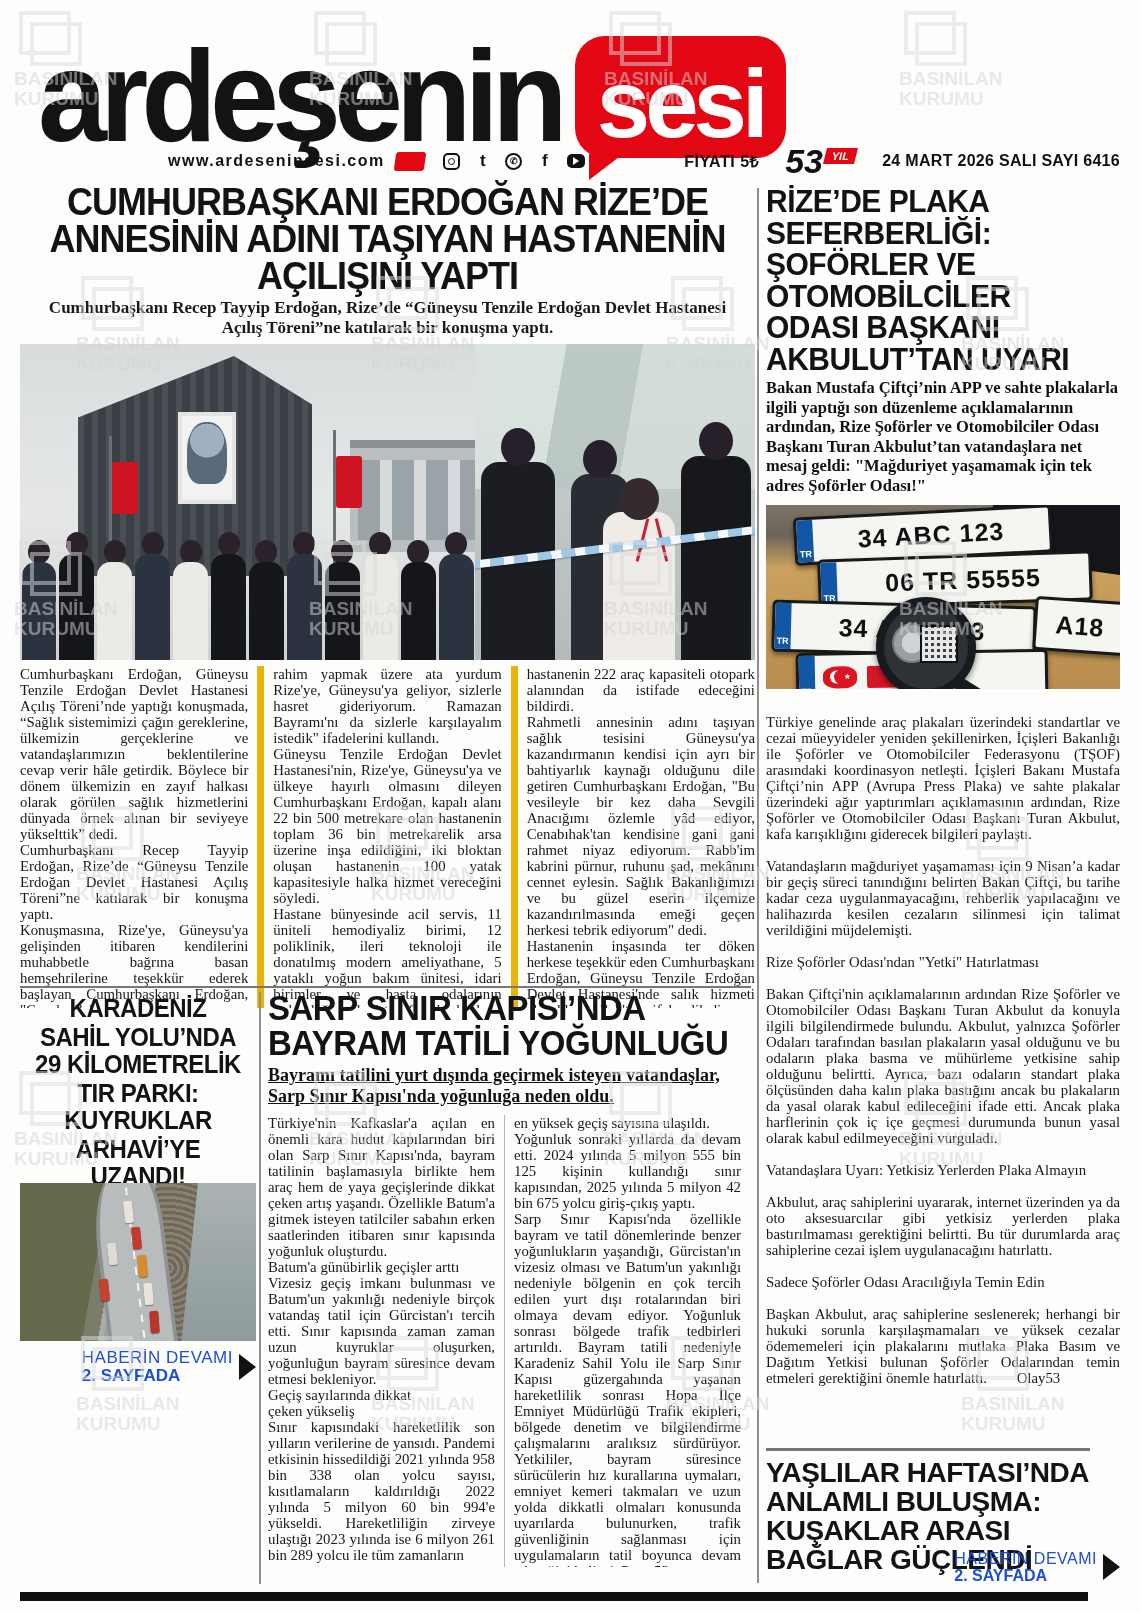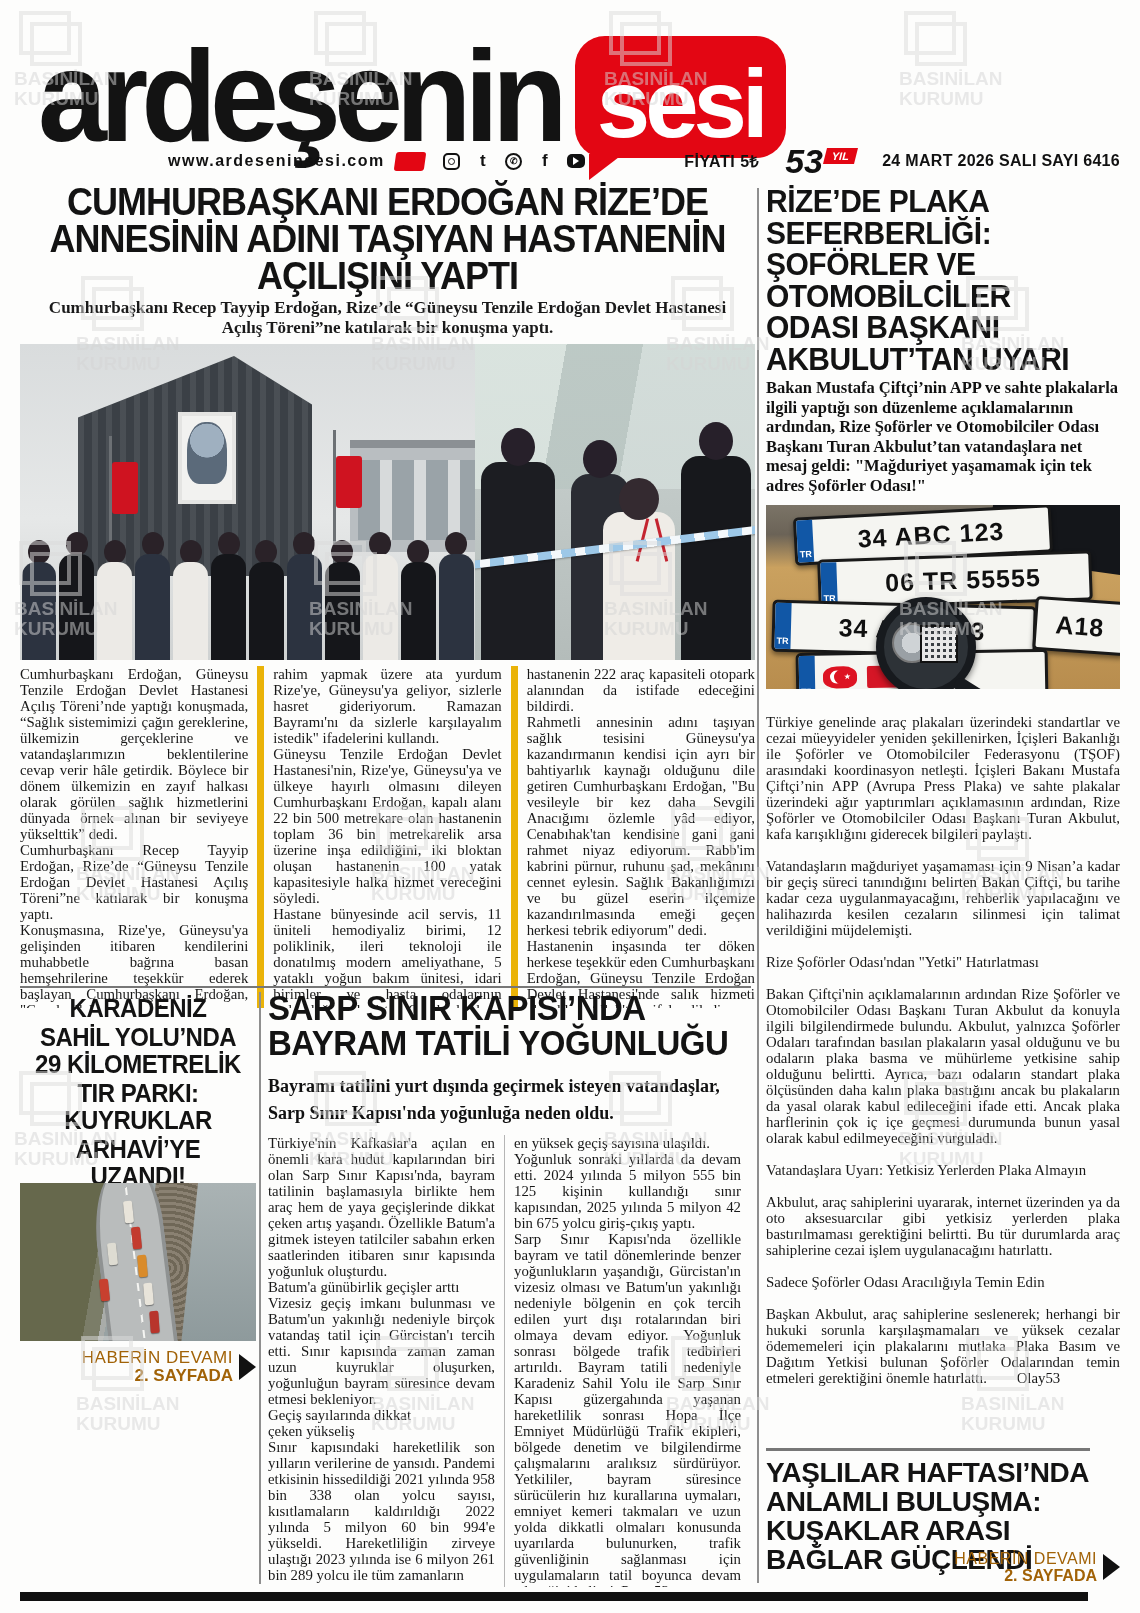--- a/index.html
+++ b/index.html
@@ -41,21 +41,21 @@
   .badge53{display:flex;align-items:flex-start;margin-left:26px;}
   .badge53 .n{font-weight:900;font-size:34px;line-height:28px;color:#111;font-style:italic;}
   .badge53 .y{background:#e30613;color:#fff;font-weight:900;font-size:11px;padding:2px 7px;transform:skewX(-14deg);margin:1px 0 0 2px;}
   .dateline{font-weight:900;font-size:16px;color:#111;margin-left:26px;letter-spacing:.3px;}
 
   
   .hl{font-family:"Liberation Sans",sans-serif;font-weight:900;color:#131313;white-space:pre-line;margin:0;}
   .body-text{font-size:14.8px;line-height:16px;text-align:justify;white-space:pre-line;color:#181818;}
   .lead-bold{font-weight:bold;white-space:pre-line;color:#111;}
   .more{display:flex;align-items:center;justify-content:flex-end;gap:6px;font-family:"Liberation Sans",sans-serif;}
-  .more .lines{text-align:right;color:#a16207;}
+  .more .lines{color:#1d4ed8;}
   .more .l1{font-size:17px;line-height:18px;letter-spacing:.5px;}
   .more .l2{font-size:17px;line-height:18px;font-weight:900;}
   .more .arrow{width:0;height:0;border-left:17px solid #111;border-top:13px solid transparent;border-bottom:13px solid transparent;}
 
   
   .vline{position:absolute;width:1.5px;background:#8f8f8f;}
   .hline{position:absolute;height:2px;background:#777;}
   #bottom-bar{position:absolute;left:20px;top:1592px;width:1068px;height:9px;background:#101010;}
 
   
@@ -151,21 +151,21 @@
   .tir-road{position:absolute;left:34%;top:-12px;width:26%;height:125%;transform:rotate(-7deg);
      background:#b9bcbc;border-left:4px solid #8f9292;border-right:4px solid #8f9292;border-radius:40% 30% 0 0;}
   .tir-road::after{content:'';position:absolute;left:50%;top:0;bottom:0;width:2px;
      background:repeating-linear-gradient(180deg,#f5f5f2 0 8px,transparent 8px 16px);}
   .truck{position:absolute;width:9px;height:22px;border-radius:2px;box-shadow:0 1px 1px rgba(0,0,0,.4);}
   #tir .more{margin-top:8px;}
 
   
   #sarp{position:absolute;left:268px;top:991px;width:482px;}
   #sarp h2{font-size:33px;line-height:33px;letter-spacing:-.5px;transform:scaleY(1.05);transform-origin:top left;}
-  #sarp .lead-bold{font-size:18px;line-height:27px;margin-top:16px;}
+  #sarp .lead-bold{font-size:18px;line-height:21px;margin-top:8px;text-decoration:underline;}
   #sarp .cols{display:flex;margin-top:8px;height:452px;overflow:hidden;}
   #sarp .col{width:50%;padding:0 9px;}
   #sarp .col:first-child{padding-left:0;}
   #sarp .col + .col{border-left:1px solid #b5b5b5;}
 </style>
 </head>
 <body>
 
 <div id="page">
 

